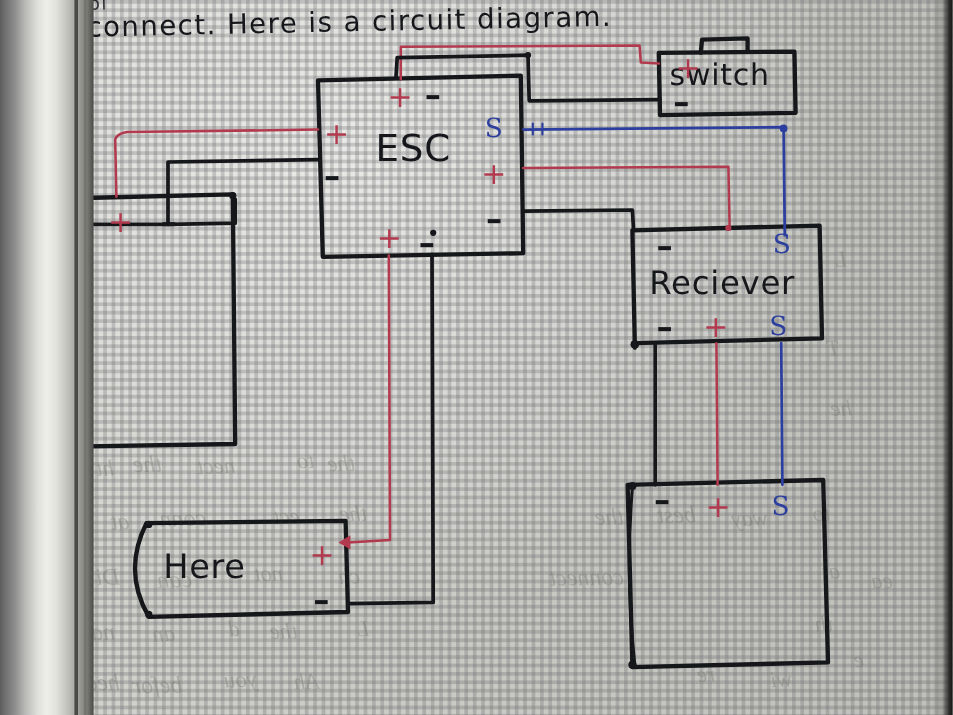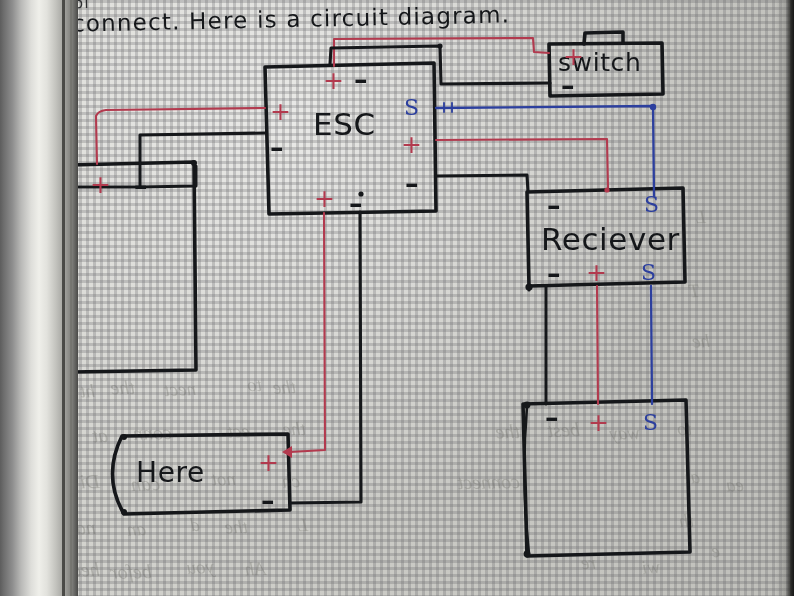--- a/index.html
+++ b/index.html
@@ -286,21 +286,21 @@
   <div class="term minus" style="left:270px; top:134px;">–</div>
   <div class="term sig" style="left:404px; top:97px;">S</div>
   <div class="term plus" style="left:401px; top:132px;">+</div>
   <div class="term minus" style="left:405px; top:170px;">–</div>
   <div class="term plus" style="left:314px; top:186px;">+</div>
   <div class="term minus" style="left:349px; top:190px;">–</div>
 
   <div class="term plus" style="left:90px;  top:172px;">+</div>
   <div class="term minus" style="left:134px; top:172px;">–</div>
 
-  <div class="boxlabel" style="left:541px; top:221px; font-size:31px;">Reciever</div>
+  <div class="boxlabel" style="left:541px; top:221px; font-size:27px;">Reciever</div>
   <div class="term minus" style="left:547px; top:192px;">–</div>
   <div class="term sig" style="left:644px; top:194px;">S</div>
   <div class="term minus" style="left:547px; top:260px;">–</div>
   <div class="term plus" style="left:586px; top:260px;">+</div>
   <div class="term sig" style="left:641px; top:262px;">S</div>
 
   <div class="term minus" style="left:545px; top:404px;">–</div>
   <div class="term plus" style="left:588px; top:410px;">+</div>
   <div class="term sig" style="left:643px; top:412px;">S</div>
 

